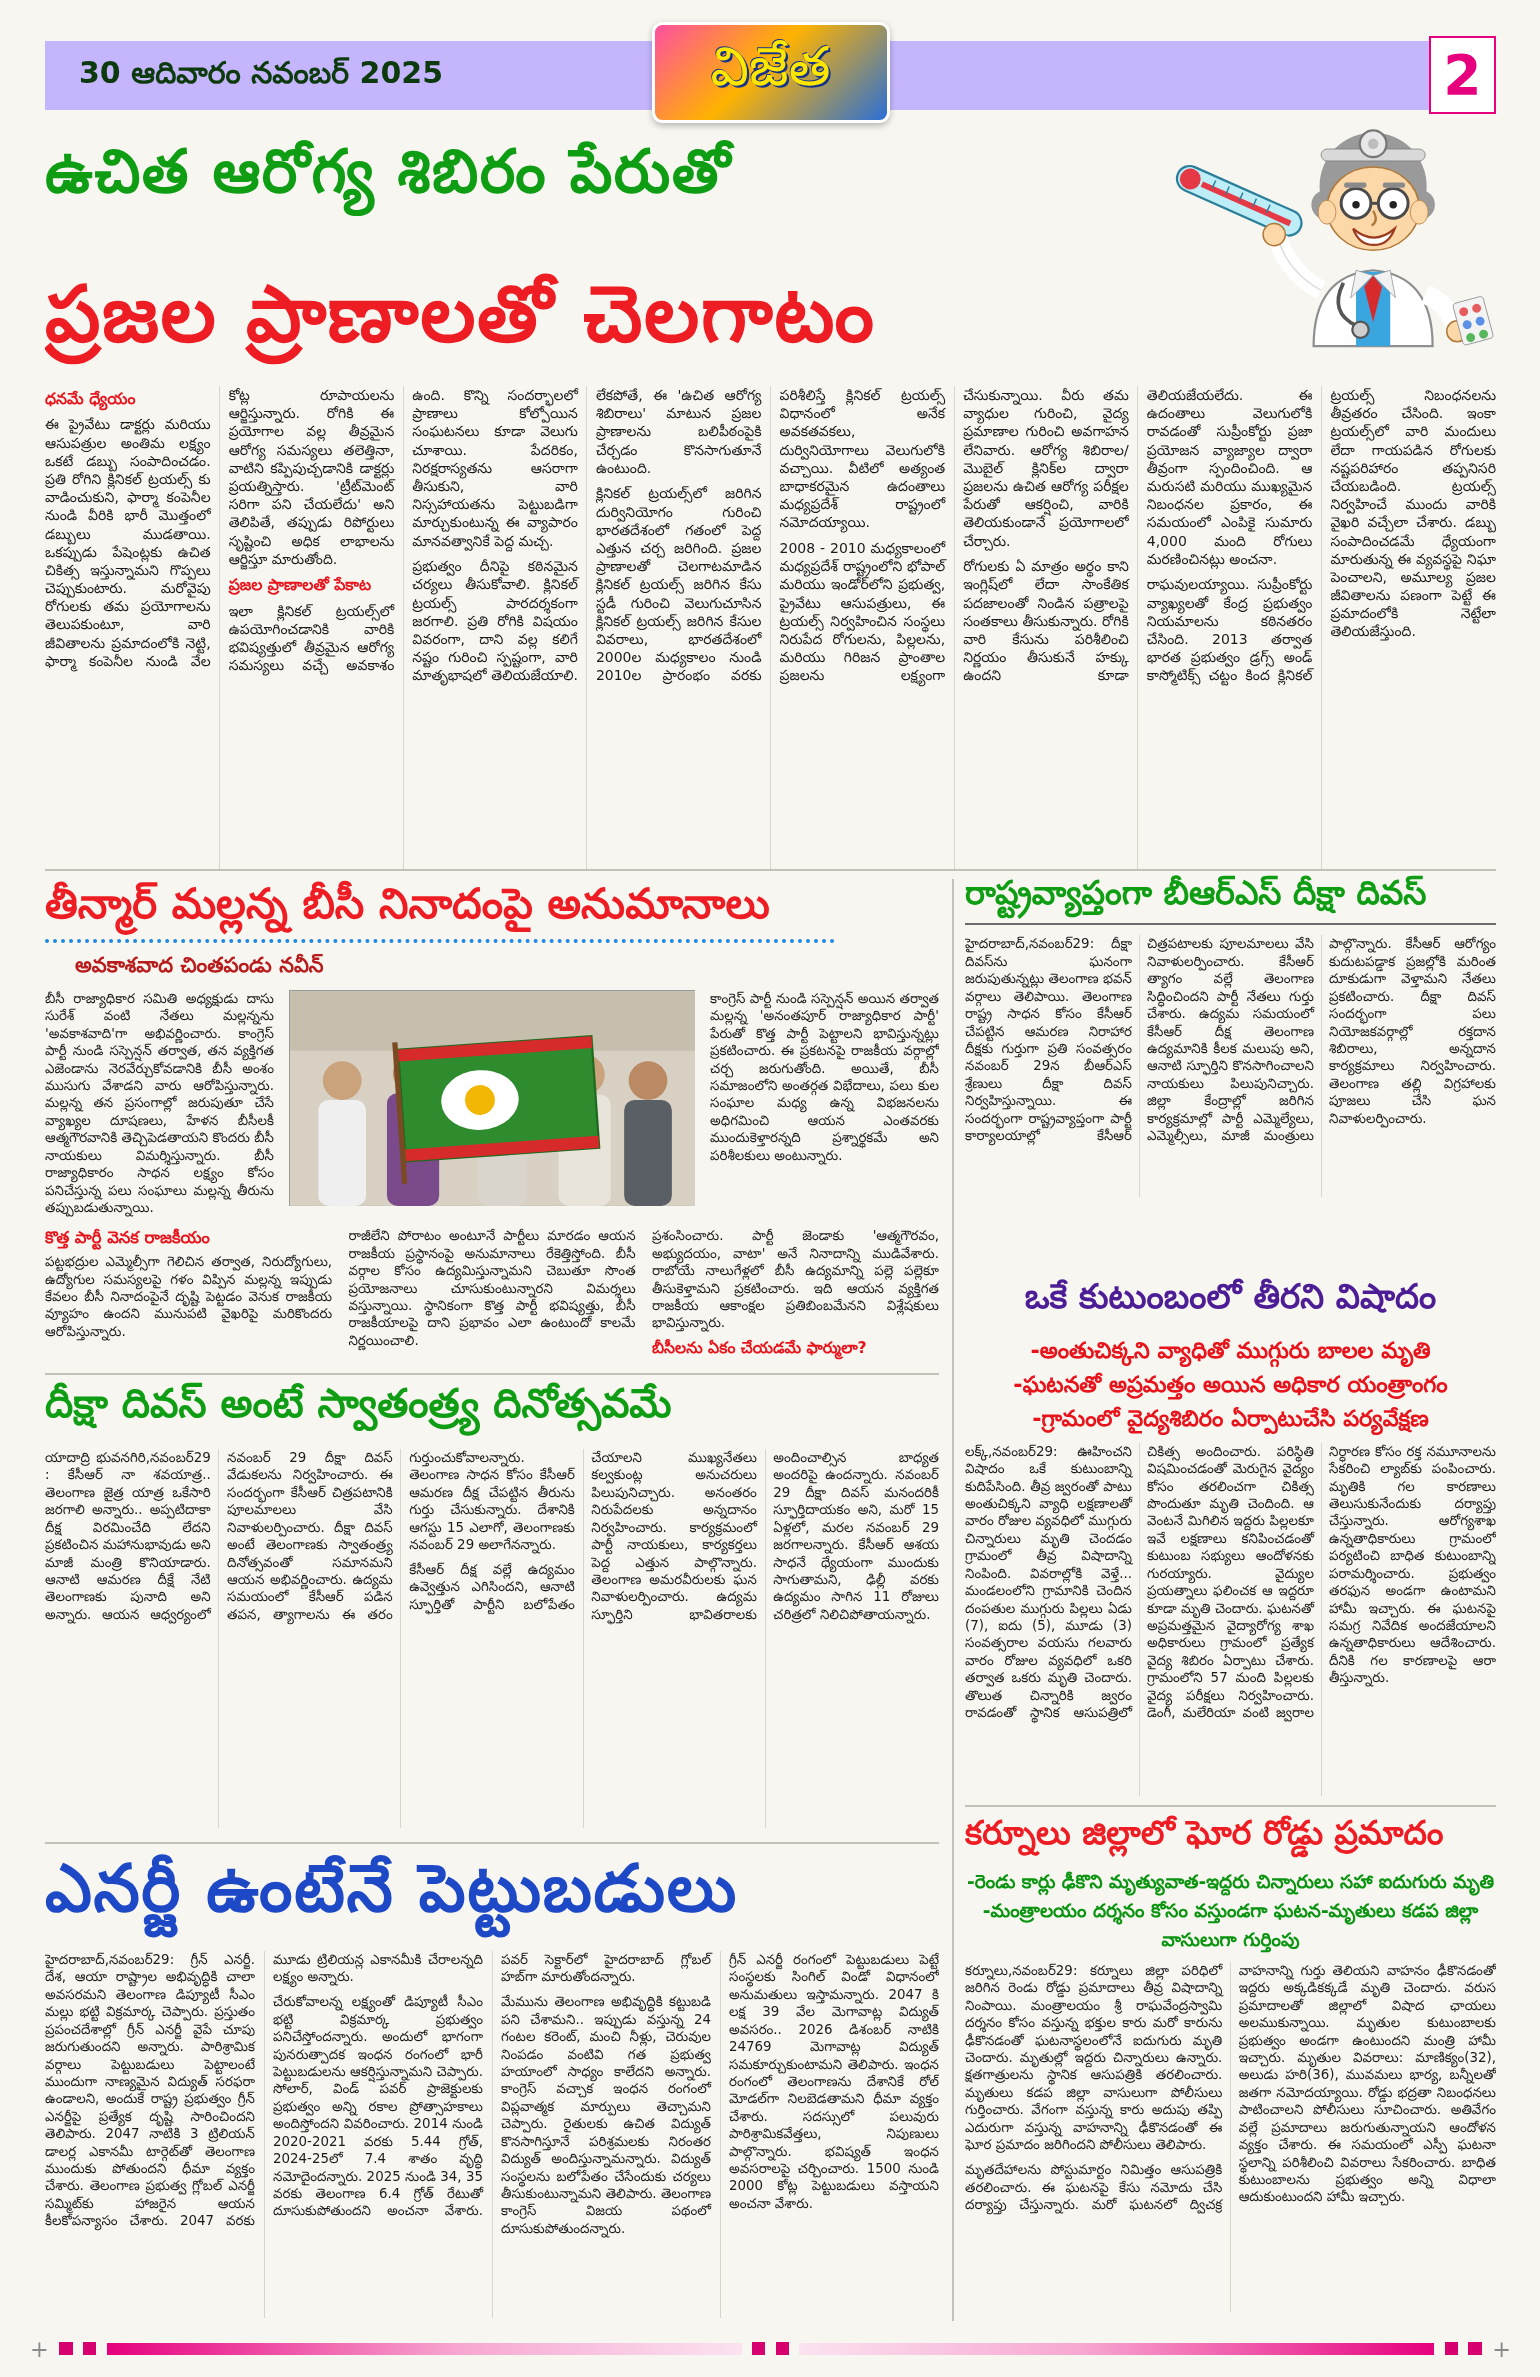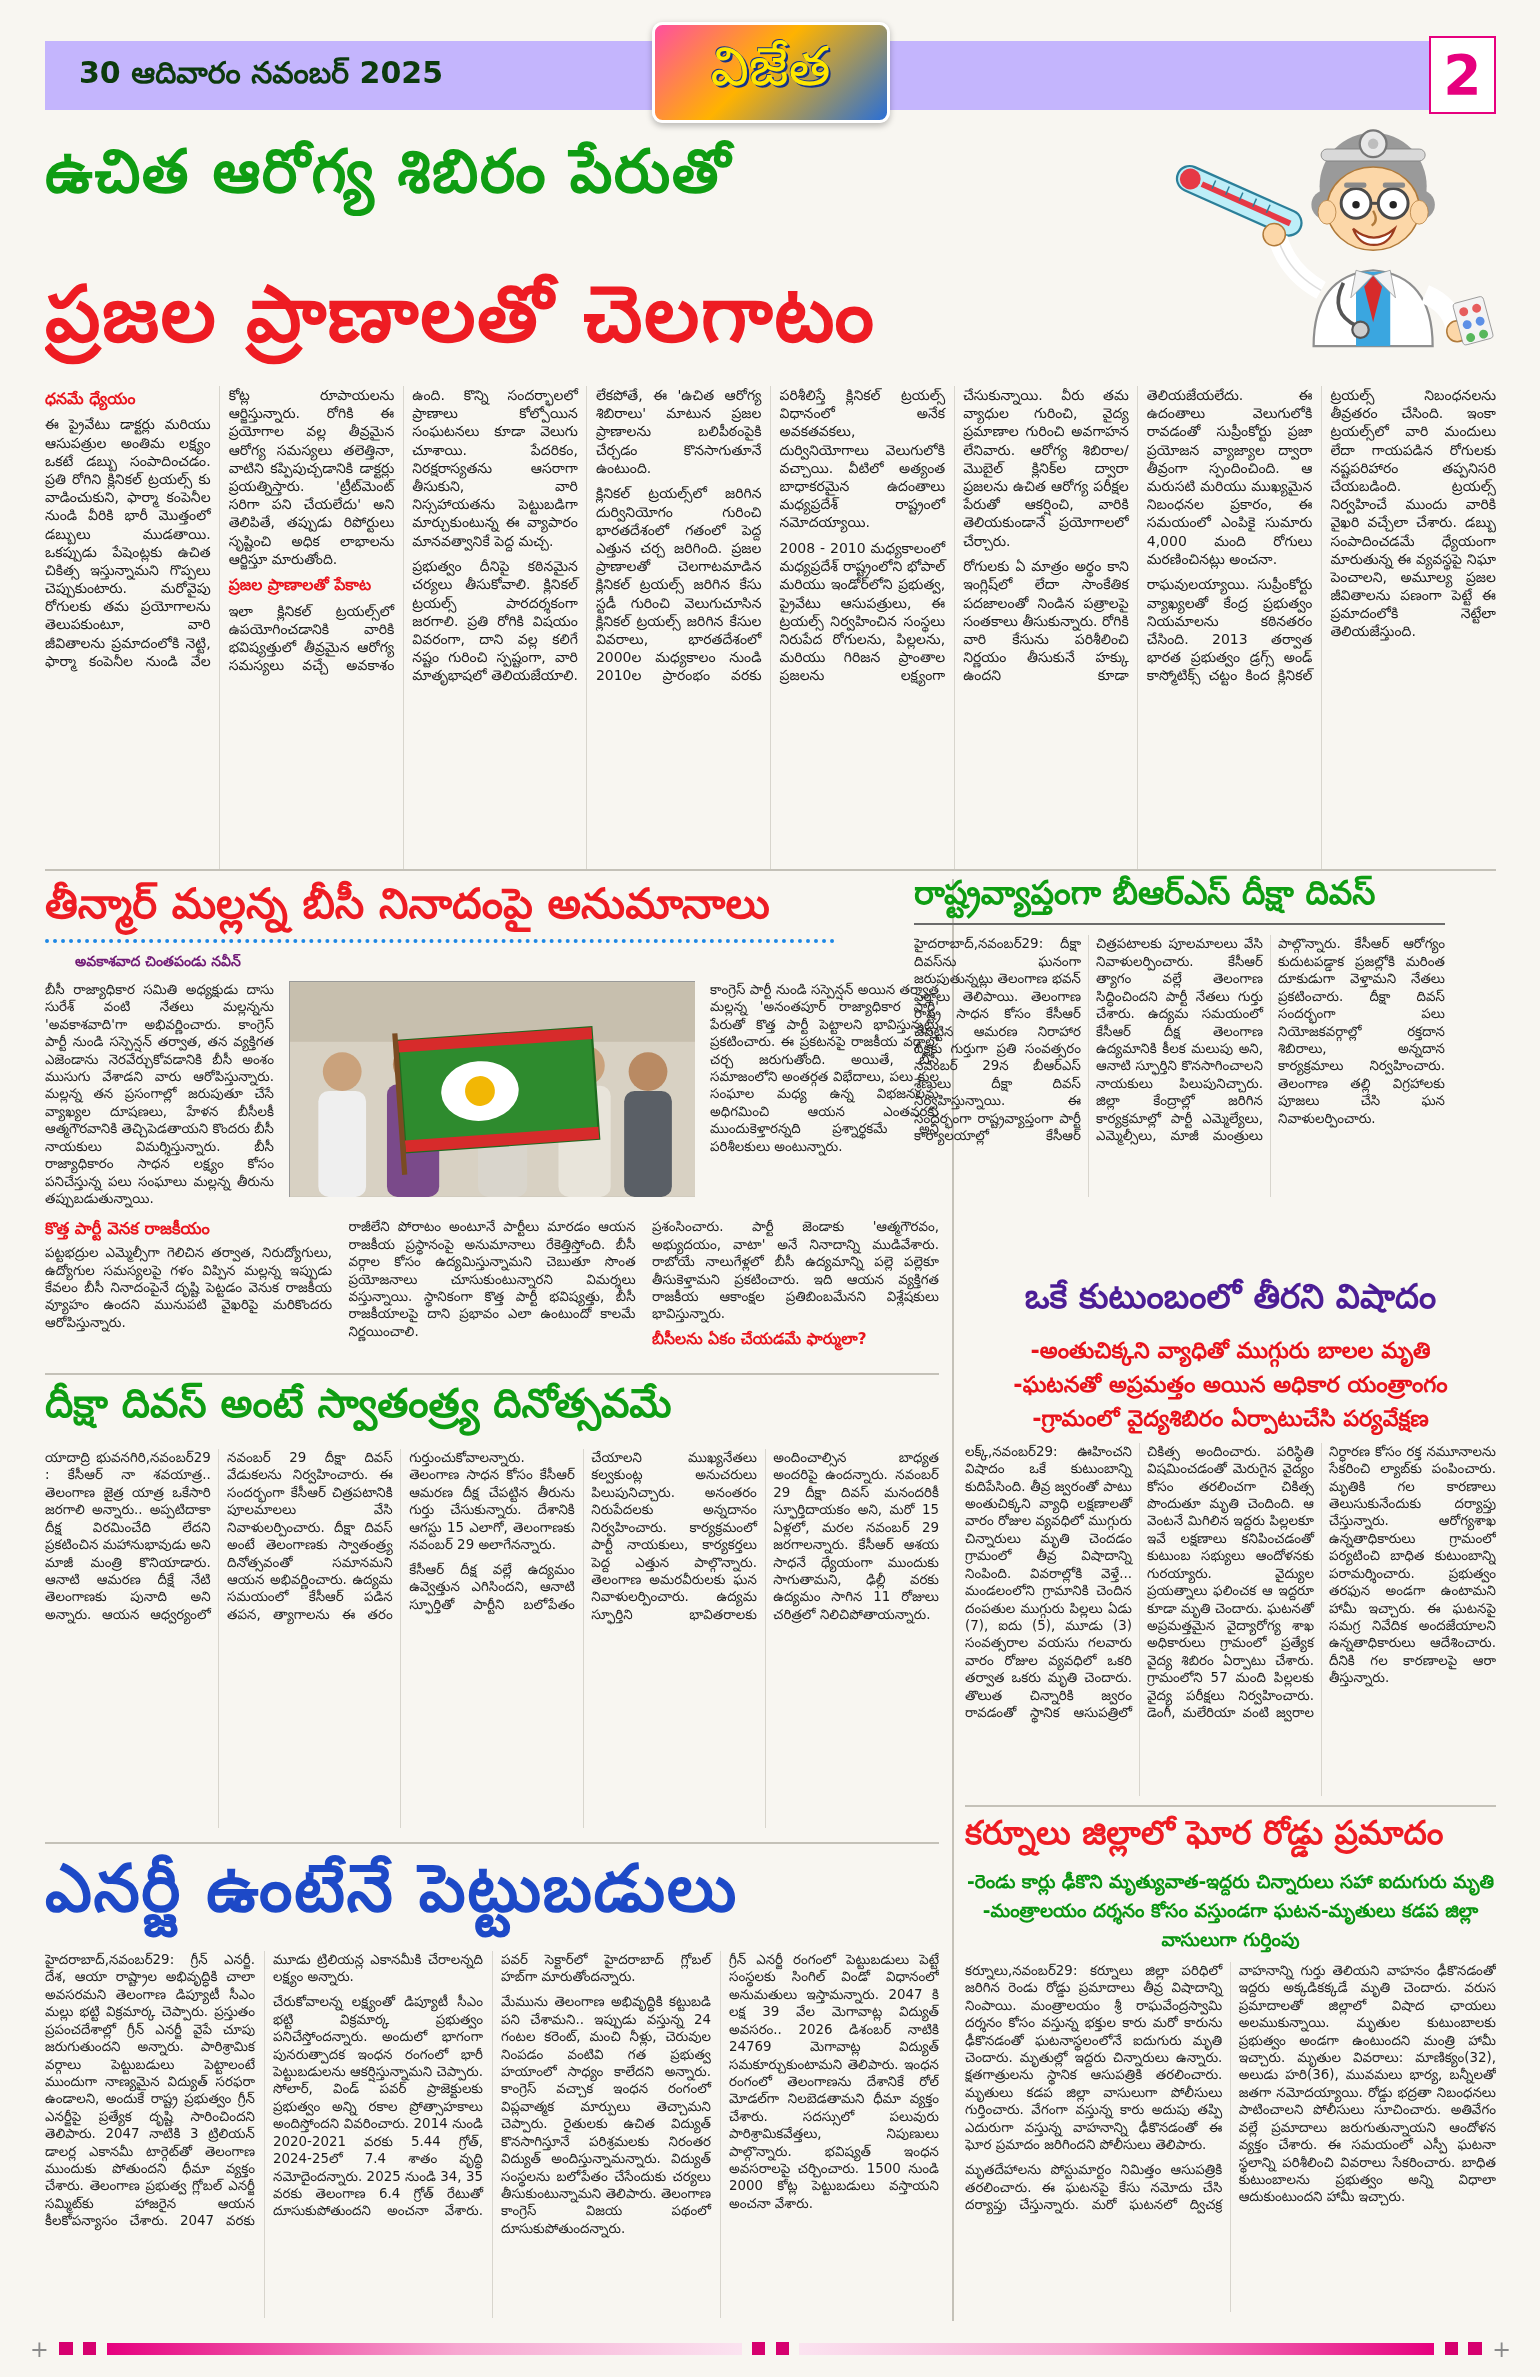--- a/index.html
+++ b/index.html
@@ -36,31 +36,31 @@
   .lead-body p { margin-bottom:7.5px; }
   .inline-sub { color:#e8141c; font-weight:bold; font-size:15.7px; margin:3px 0 6px; }
 
   .hline { position:absolute; background:#c4c1b8; height:1.5px; }
   .vrule { position:absolute; background:#c4c1b8; width:1.5px; }
 
   
   .art2 { position:absolute; left:45px; top:879px; width:894px; height:486px; overflow:hidden; }
   .art2 h2 { font-size:42px; color:#ee1c23; font-weight:bold; padding-bottom:7.5px;
              border-bottom:4.5px dotted #1e88e5; width:790px; height:64px; overflow:hidden;}
-  .art2 .sub { color:#701a75; font-weight:bold; font-size:14px; margin:10.4px 0 7.5px 30px; }
+  .art2 .sub { color:#b91c1c; font-weight:bold; font-size:21px; margin:10.4px 0 7.5px 30px; }
   .art2-row1 { display:flex; gap:15px; height:227px; }
   .art2-row1 .col { flex:1; font-size:13.4px; line-height:1.3; text-align:justify; overflow:hidden; }
   .news-photo { width:406px; height:216px; border:0.7px solid #999; background:#d6cfc2; flex:0 0 auto; }
   .art2-row2 { display:flex; gap:16.4px; height:149px; margin-top:10.4px; }
   .art2-row2 .col { flex:1; font-size:13.4px; line-height:1.3; text-align:justify; overflow:hidden; }
   .art2 .row2sub { color:#e8141c; font-weight:bold; font-size:16.4px; margin-bottom:4.5px; }
   .art2 .highlight { color:#e8141c; font-weight:bold; font-size:15.7px; margin-top:6px; }
 
   
-  .art3 { position:absolute; left:914px; top:873px; width:531px; height:337px; overflow:hidden; }
+  .art3 { position:absolute; left:965px; top:873px; width:531px; height:337px; overflow:hidden; }
   .art3 h2 { font-size:33px; color:#0f9d13; font-weight:bold; padding-bottom:7.5px;
              border-bottom:2.2px solid #6b6b6b; height:52px; overflow:hidden; }
   .art3 .body { margin-top:10.4px; height:262px; overflow:hidden; column-count:3; column-gap:15px;
                 column-rule:0.7px solid #d8d5cd; font-size:13.4px; line-height:1.3; text-align:justify; }
 
   
   .art4 { position:absolute; left:965px; top:1228px; width:531px; height:568px; overflow:hidden; }
   .art4 h2 { font-size:34px; color:#4c1d95; font-weight:bold; text-align:center; height:48px; overflow:hidden;margin-top:48px;}
   .art4 .bullets { margin:10.4px 0 7.5px; text-align:center; }
   .art4 .bullets div { color:#e8141c; font-weight:bold; font-size:22.4px; line-height:1.5; }

